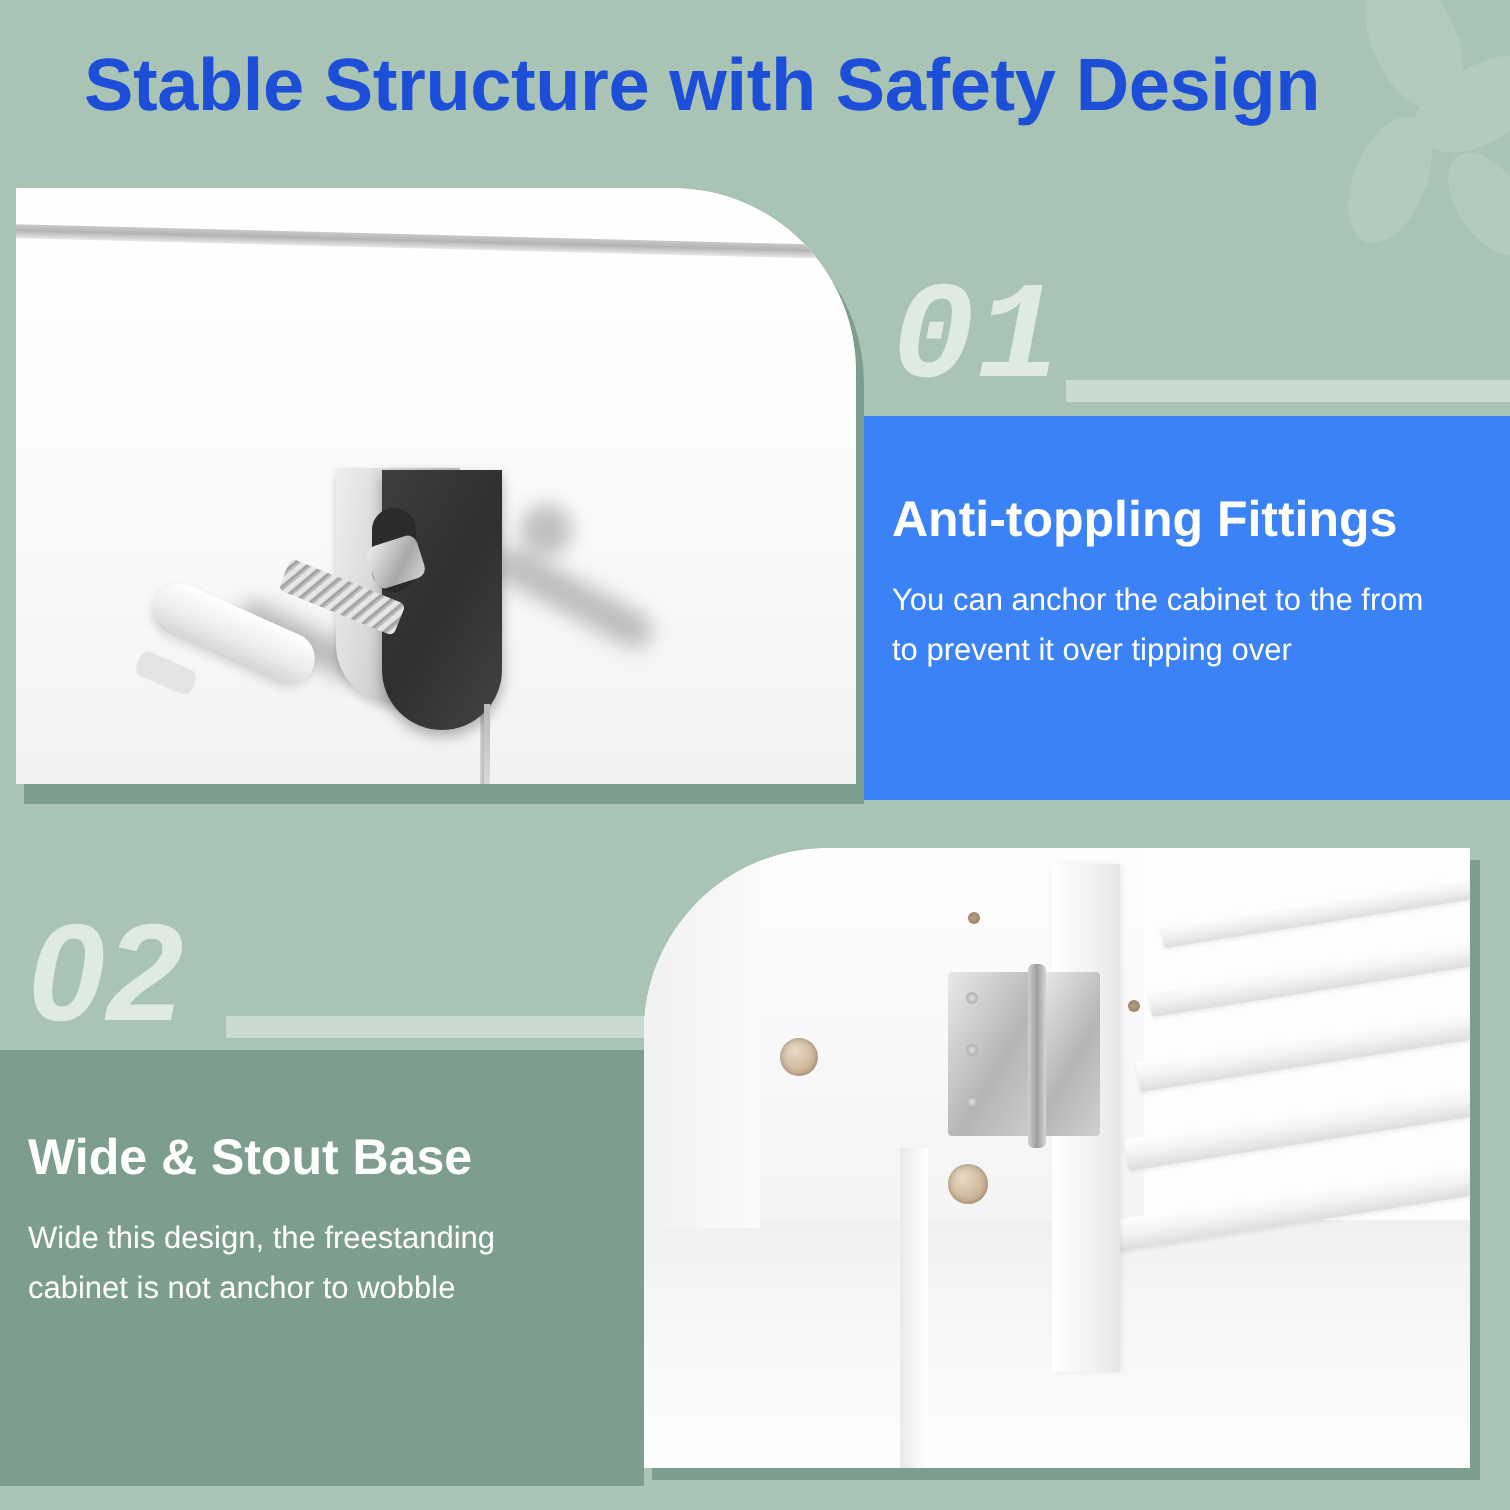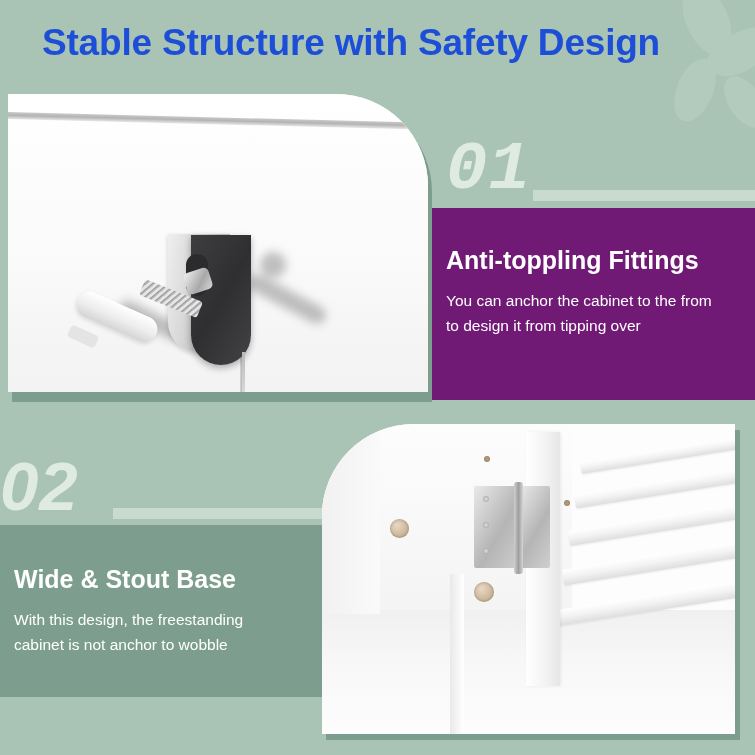--- a/index.html
+++ b/index.html
@@ -199,48 +199,48 @@
     width: 222px;
     height: 11px;
     background: #c9dbd1;
   }
   .panel-01 {
     position: absolute;
     left: 432px;
     top: 208px;
     width: 323px;
     height: 192px;
-    background: #701a75;
+    background: #3b82f6;
   }
   .panel-02 {
     position: absolute;
     left: 0px;
     top: 525px;
     width: 322px;
-    height: 172px;
+    height: 218px;
     background: #7d9e8e;
   }
   .heading {
     position: absolute;
     font-size: 25px;
     font-weight: bold;
     color: #ffffff;
     white-space: nowrap;
   }
   .body-text {
     position: absolute;
     font-size: 15.5px;
     color: #ffffff;
     line-height: 1.62;
   }
 
   
   .num-02 {
     position: absolute;
-    left: 0;
+    left: 14px;
     top: 452px;
     font-size: 69px;
     font-weight: bold;
     font-style: italic;
     color: #dfeae3;
     line-height: 1;
     letter-spacing: 1px;
   }
   .rule-02 {
     position: absolute;
@@ -377,30 +377,30 @@
 
     <div class="shadow-drop" style="left:234px; top:258px; height:40px;"></div>
   </div>
 
   <div class="num-01">01</div>
   <div class="rule-01"></div>
   <div class="panel-01">
     <div class="heading" style="left:14px; top:38px;">Anti-toppling Fittings</div>
     <div class="body-text" style="left:14px; top:80px;">
       <div>You can anchor the cabinet to the from</div>
-      <div>to design it from tipping over</div>
+      <div>to prevent it over tipping over</div>
     </div>
   </div>
 
   <div class="num-02">02</div>
   <div class="rule-02"></div>
   <div class="panel-02">
     <div class="heading" style="left:14px; top:40px;">Wide &amp; Stout Base</div>
     <div class="body-text" style="left:14px; top:82px;">
-      <div>With this design, the freestanding</div>
+      <div>Wide this design, the freestanding</div>
       <div>cabinet is not anchor to wobble</div>
     </div>
   </div>
 
   <div class="photo2-shadow"></div>
   <div class="photo2">
     <div class="cab-floor"></div>
     <div class="cab-back"></div>
     <div class="cab-side"></div>
     <div class="cab-edge"></div>

